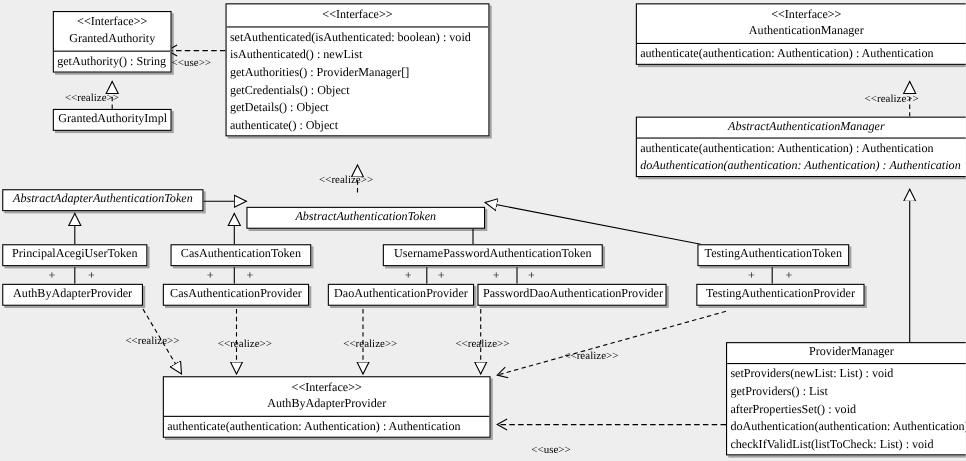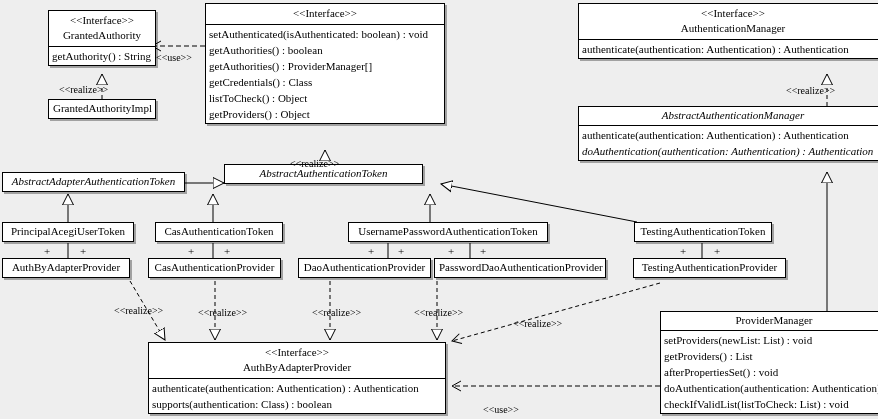--- a/index.html
+++ b/index.html
@@ -149,25 +149,25 @@
     </div>
   </div>
 
   <div class="uml" style="left:205px; top:3px; width:240px;">
     <div class="head">
       <span class="stereo">&lt;&lt;Interface&gt;&gt;</span>
     </div>
     <div class="sep"></div>
     <div class="ops">
       <div class="op">setAuthenticated(isAuthenticated: boolean) : void</div>
-      <div class="op">getAuthorities() : boolean</div>
+      <div class="op">isAuthenticated() : newList</div>
       <div class="op">getAuthorities() : ProviderManager[]</div>
-      <div class="op">getCredentials() : Class</div>
-      <div class="op">listToCheck() : Object</div>
-      <div class="op">getProviders() : Object</div>
+      <div class="op">getCredentials() : Object</div>
+      <div class="op">getDetails() : Object</div>
+      <div class="op">authenticate() : Object</div>
     </div>
   </div>
 
   <div class="uml" style="left:578px; top:3px; width:310px;">
     <div class="head">
       <span class="stereo">&lt;&lt;Interface&gt;&gt;</span>
       <span class="cname">AuthenticationManager</span>
     </div>
     <div class="sep"></div>
     <div class="ops">
@@ -185,21 +185,21 @@
       <div class="op italic">doAuthentication(authentication: Authentication) : Authentication</div>
     </div>
   </div>
 
   <div class="uml compact" style="left:2px; top:172px; width:183px;">
     <div class="head">
       <span class="cname italic">AbstractAdapterAuthenticationToken</span>
     </div>
   </div>
 
-  <div class="uml compact" style="left:224px; top:164px; width:199px;">
+  <div class="uml compact" style="left:224px; top:188px; width:217px;">
     <div class="head">
       <span class="cname italic">AbstractAuthenticationToken</span>
     </div>
   </div>
 
   <div class="uml compact" style="left:2px; top:222px; width:132px;">
     <div class="head">
       <span class="cname">PrincipalAcegiUserToken</span>
     </div>
   </div>
@@ -253,21 +253,20 @@
   </div>
 
   <div class="uml" style="left:148px; top:342px; width:298px;">
     <div class="head">
       <span class="stereo">&lt;&lt;Interface&gt;&gt;</span>
       <span class="cname">AuthByAdapterProvider</span>
     </div>
     <div class="sep"></div>
     <div class="ops">
       <div class="op">authenticate(authentication: Authentication) : Authentication</div>
-      <div class="op">supports(authentication: Class) : boolean</div>
     </div>
   </div>
 
   <div class="uml compact" style="left:660px; top:311px; width:228px;">
     <div class="head">
       <span class="cname">ProviderManager</span>
     </div>
     <div class="sep"></div>
     <div class="ops">
       <div class="op">setProviders(newList: List) : void</div>

